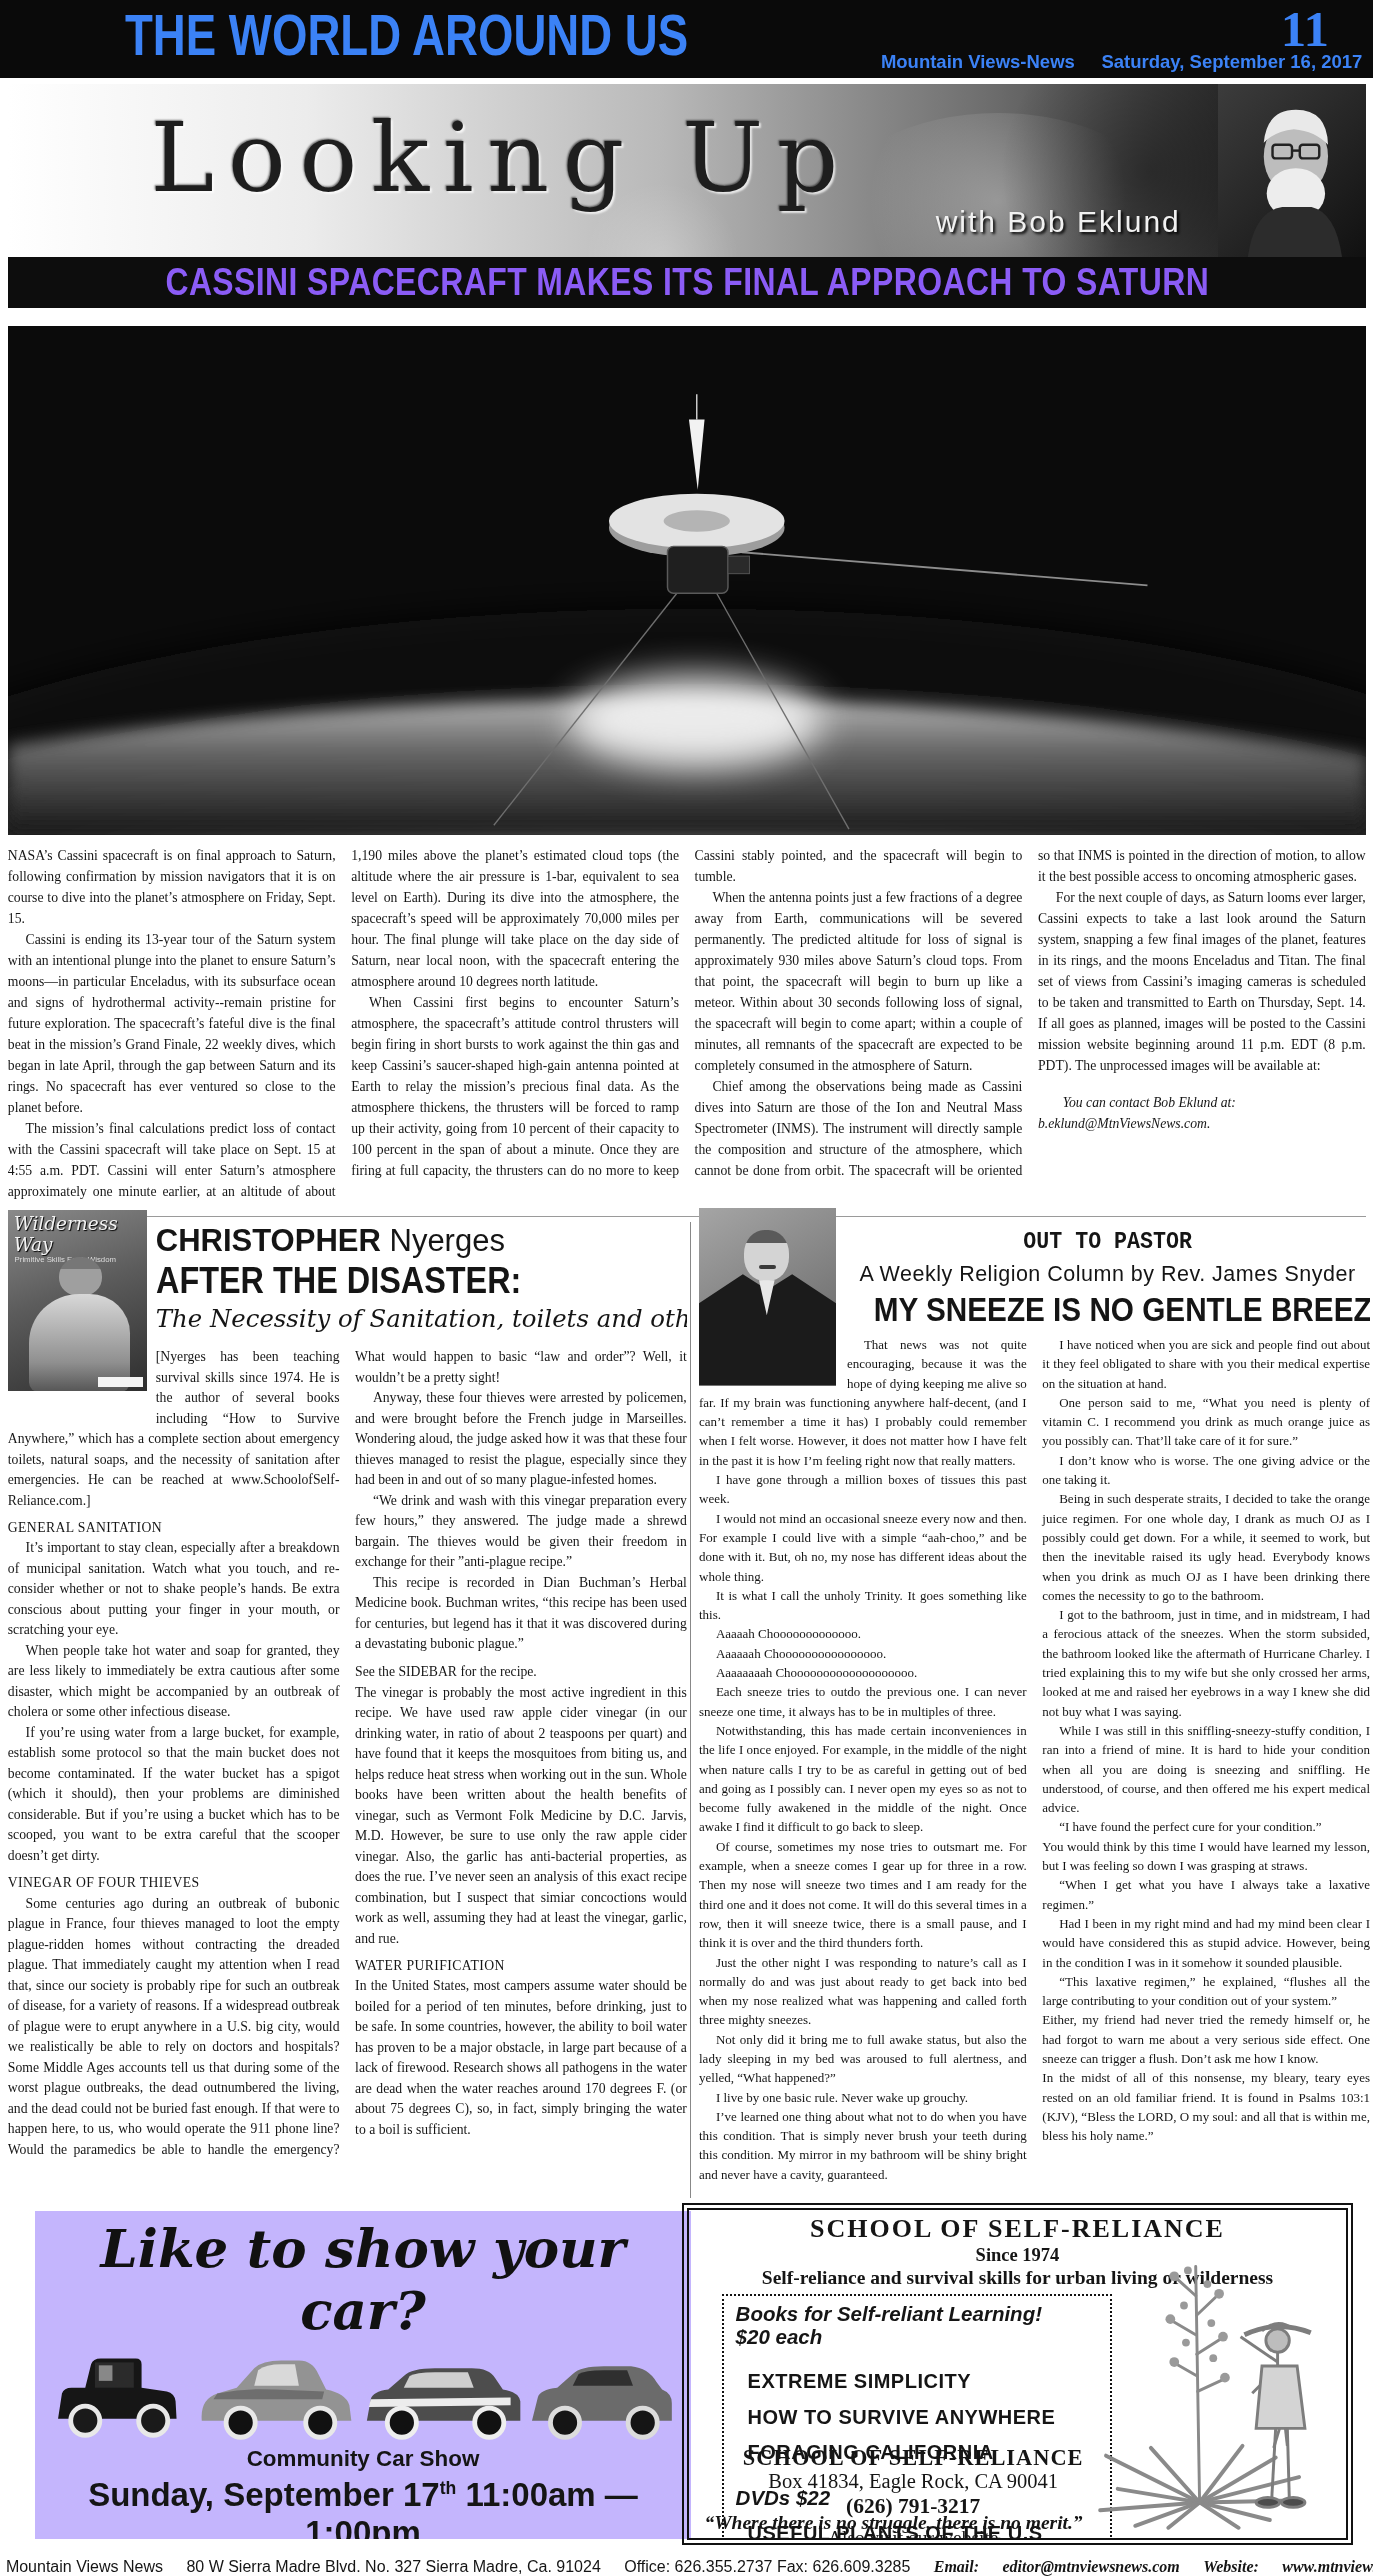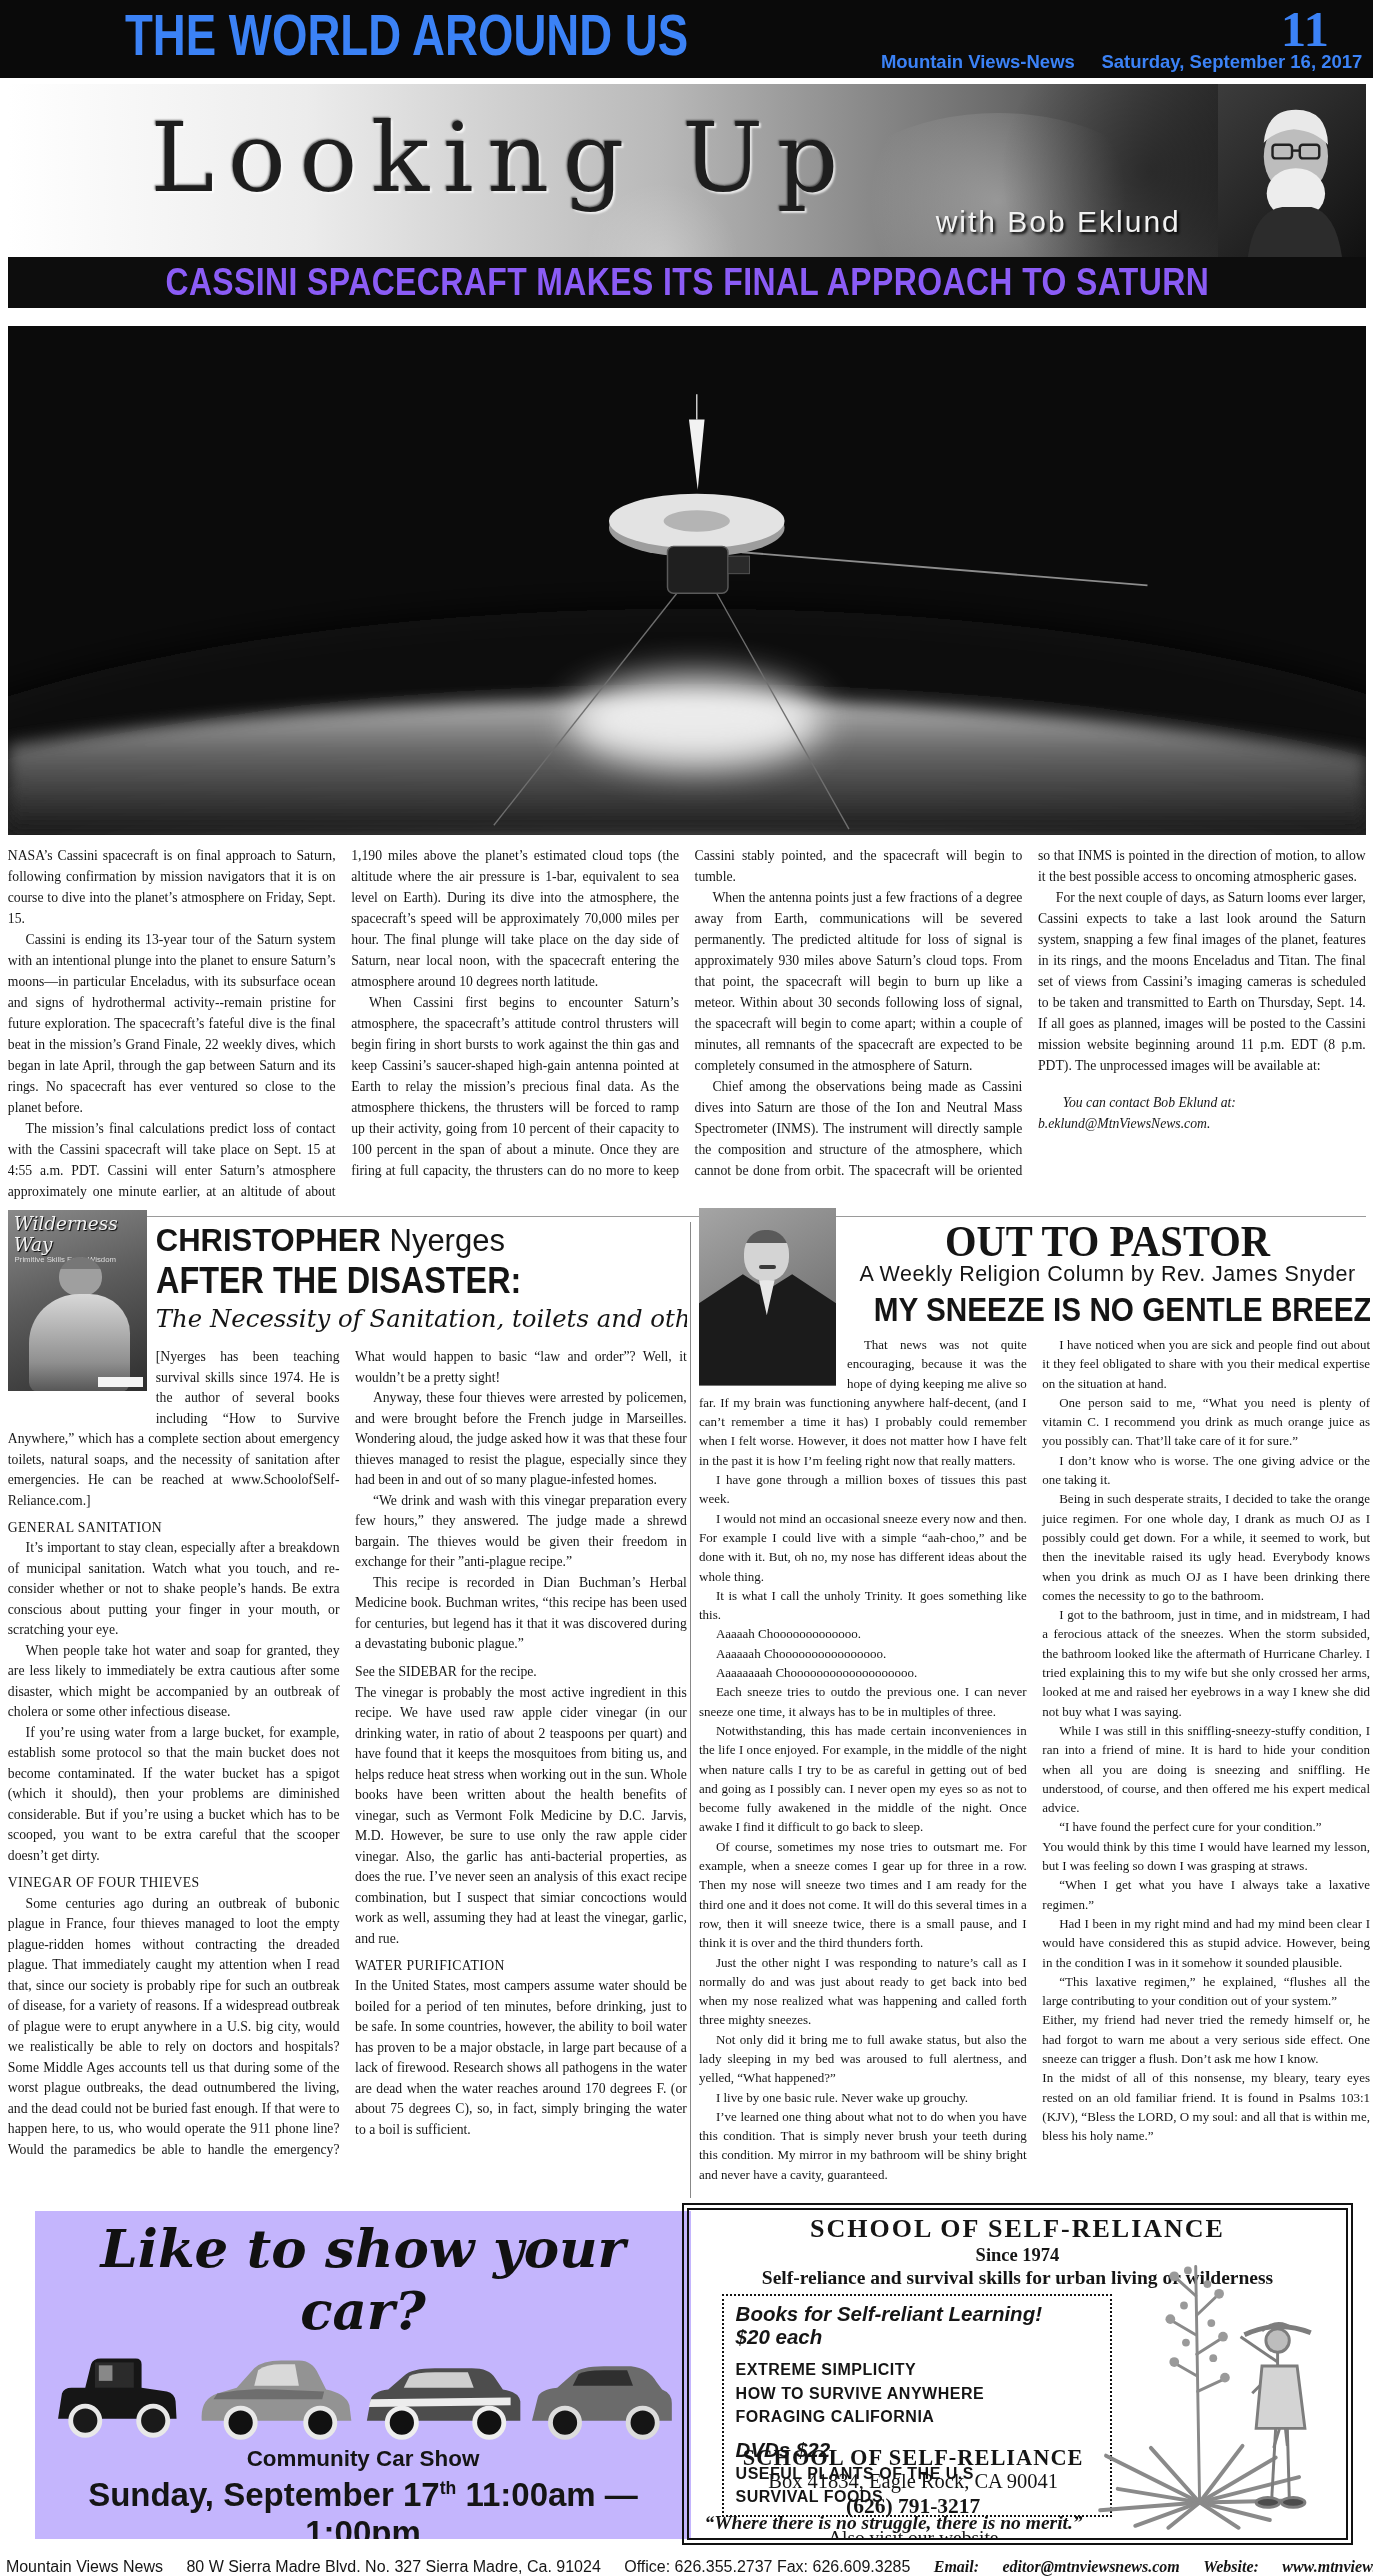--- a/index.html
+++ b/index.html
@@ -83,21 +83,21 @@
   .js-photo{position:absolute;left:0;top:-13.7px;width:137px;height:178px;overflow:hidden;
       background:linear-gradient(150deg,#a5a5a5,#7b7b7b 60%,#636363);}
   .js-head{position:absolute;left:45px;top:21.5px;width:45px;height:51px;border-radius:46%;
       background:linear-gradient(180deg,#5a5a5a 0 26%,#d4d4d4 26%);}
   .js-mustache{position:absolute;left:60px;top:57px;width:16.6px;height:3.9px;background:#3a3a3a;border-radius:2px;}
   .js-suit{position:absolute;left:0px;top:66px;width:137px;height:111px;
       clip-path:polygon(32% 0,50% 14%,68% 0,100% 26%,100% 100%,0 100%,0 26%);background:#1b1b1b;}
   .js-shirt{position:absolute;left:60px;top:72px;width:15.6px;height:35px;background:#e8e8e8;
       clip-path:polygon(0 0,100% 0,50% 100%);}
   .pa-header{margin-left:146px;height:113px;overflow:hidden;text-align:center;}
-  .pa-title{font-family:Liberation Serif, serif;font-weight:bold;font-size:45px;line-height:39px;}
+  .pa-title{font-family:Liberation Mono, monospace;font-weight:bold;font-size:24px;line-height:39px;}
   .pa-title .condense,.pa-head .condense{display:inline-block;transform:scaleX(0.9);transform-origin:center;white-space:nowrap;}
   .pa-sub{font-family:"Liberation Sans",sans-serif;font-size:21.5px;line-height:27px;letter-spacing:0.5px;}
   .pa-head{font-family:"Liberation Sans",sans-serif;font-weight:bold;font-size:33px;line-height:43px;}
   .pa-body{column-count:2;column-gap:15.6px;column-fill:auto;height:859px;overflow:hidden;
       font-size:13px;line-height:19.3px;}
   .spacer-pa{float:left;width:148px;height:55px;}
 
   
   .car-ad{left:35px;top:2211px;width:656px;height:328px;background:#c4b5fd;overflow:hidden;}
   .car-head{margin-top:5.9px;text-align:center;font-family:"DejaVu Serif",serif;font-style:italic;
@@ -109,21 +109,21 @@
 
   
   .school-ad{left:682px;top:2203px;width:667px;height:338px;border:2px solid #111;}
   .school-in{position:absolute;left:2.9px;top:2.9px;right:2.9px;bottom:2.9px;border:2px solid #111;overflow:hidden;}
   .sc-title{text-align:center;font-weight:bold;font-size:26px;letter-spacing:2px;margin-top:3.9px;}
   .sc-since{text-align:center;font-weight:bold;font-size:18.5px;line-height:22.4px;}
   .sc-tag{text-align:center;font-weight:bold;font-size:19.5px;line-height:23.4px;}
   .sc-box{position:absolute;left:33px;top:84px;width:363px;border:2.9px dotted #111;padding:5.9px 11.7px;
       font-family:"Liberation Sans",sans-serif;}
   .sc-bookhead{font-weight:bold;font-style:italic;font-size:20.5px;line-height:23.4px;}
-  .book-line{margin:0;font-weight:bold;font-size:16px;line-height:23.4px;letter-spacing:0.5px;text-indent:0;text-align:left;}
+  .book-line{margin:12px;font-weight:bold;font-size:20px;line-height:23.4px;letter-spacing:0.5px;text-indent:0;text-align:left;}
   .bl-gap{height:9.8px;}
   .sc-org{position:absolute;left:9.8px;top:236px;width:429px;text-align:center;}
   .sc-org .o1{font-weight:bold;font-size:22.4px;letter-spacing:1px;line-height:24.4px;}
   .sc-org .o2{font-size:20.5px;line-height:23.4px;}
   .sc-org .o3{font-weight:bold;font-size:21.5px;line-height:24.4px;}
   .sc-weblead{font-size:19.5px;line-height:23.4px;}
   .sc-quote{position:absolute;left:15.6px;bottom:3.9px;font-weight:bold;font-style:italic;font-size:19.5px;}
   .yucca{position:absolute;right:5.9px;top:27px;}
 
   

